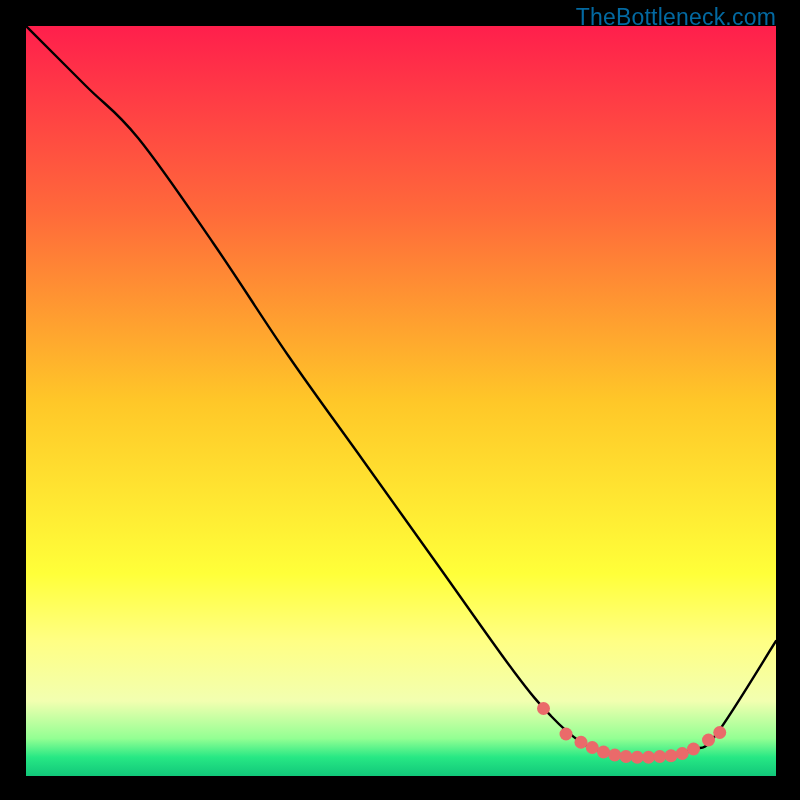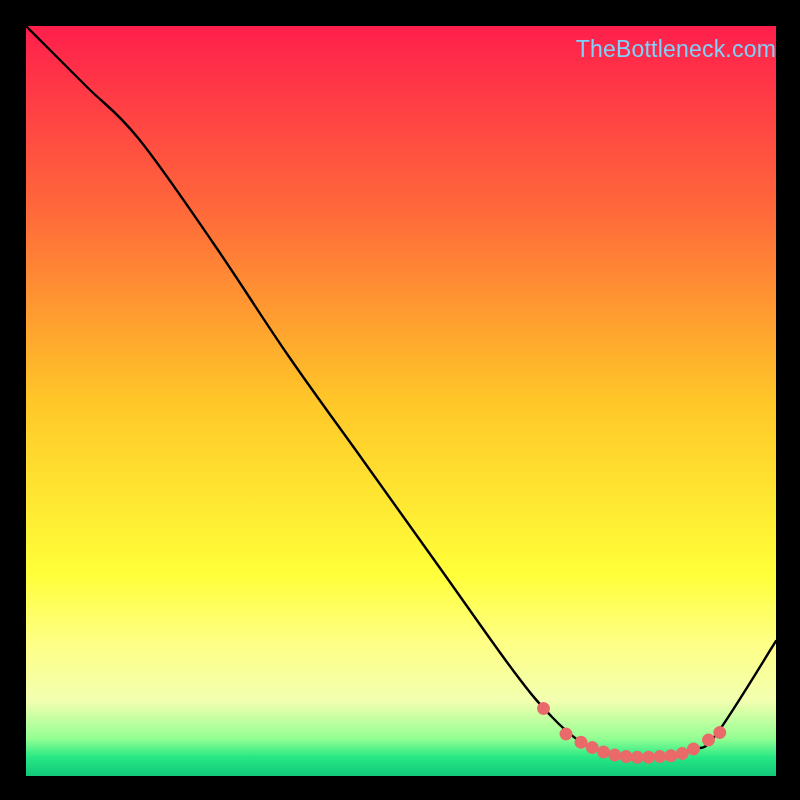--- a/index.html
+++ b/index.html
@@ -26,23 +26,22 @@
   }
   svg {
     display: block;
   }
   .watermark {
     position: absolute;
     top: 4px;
     right: 24px;
     font-family: Arial, Helvetica, sans-serif;
     font-size: 23px;
-    color: #7dd3fc;
+    color: #0369a1;
     letter-spacing: 0.2px;
-    margin-top: 32px;
   }
 </style>
 </head>
 <body>
 
 <div class="stage">
   <div class="inner">
     <svg id="plot" width="750" height="750" viewBox="0 0 750 750">
         <defs>
           <linearGradient id="bg-grad" x1="0" y1="0" x2="0" y2="1">

